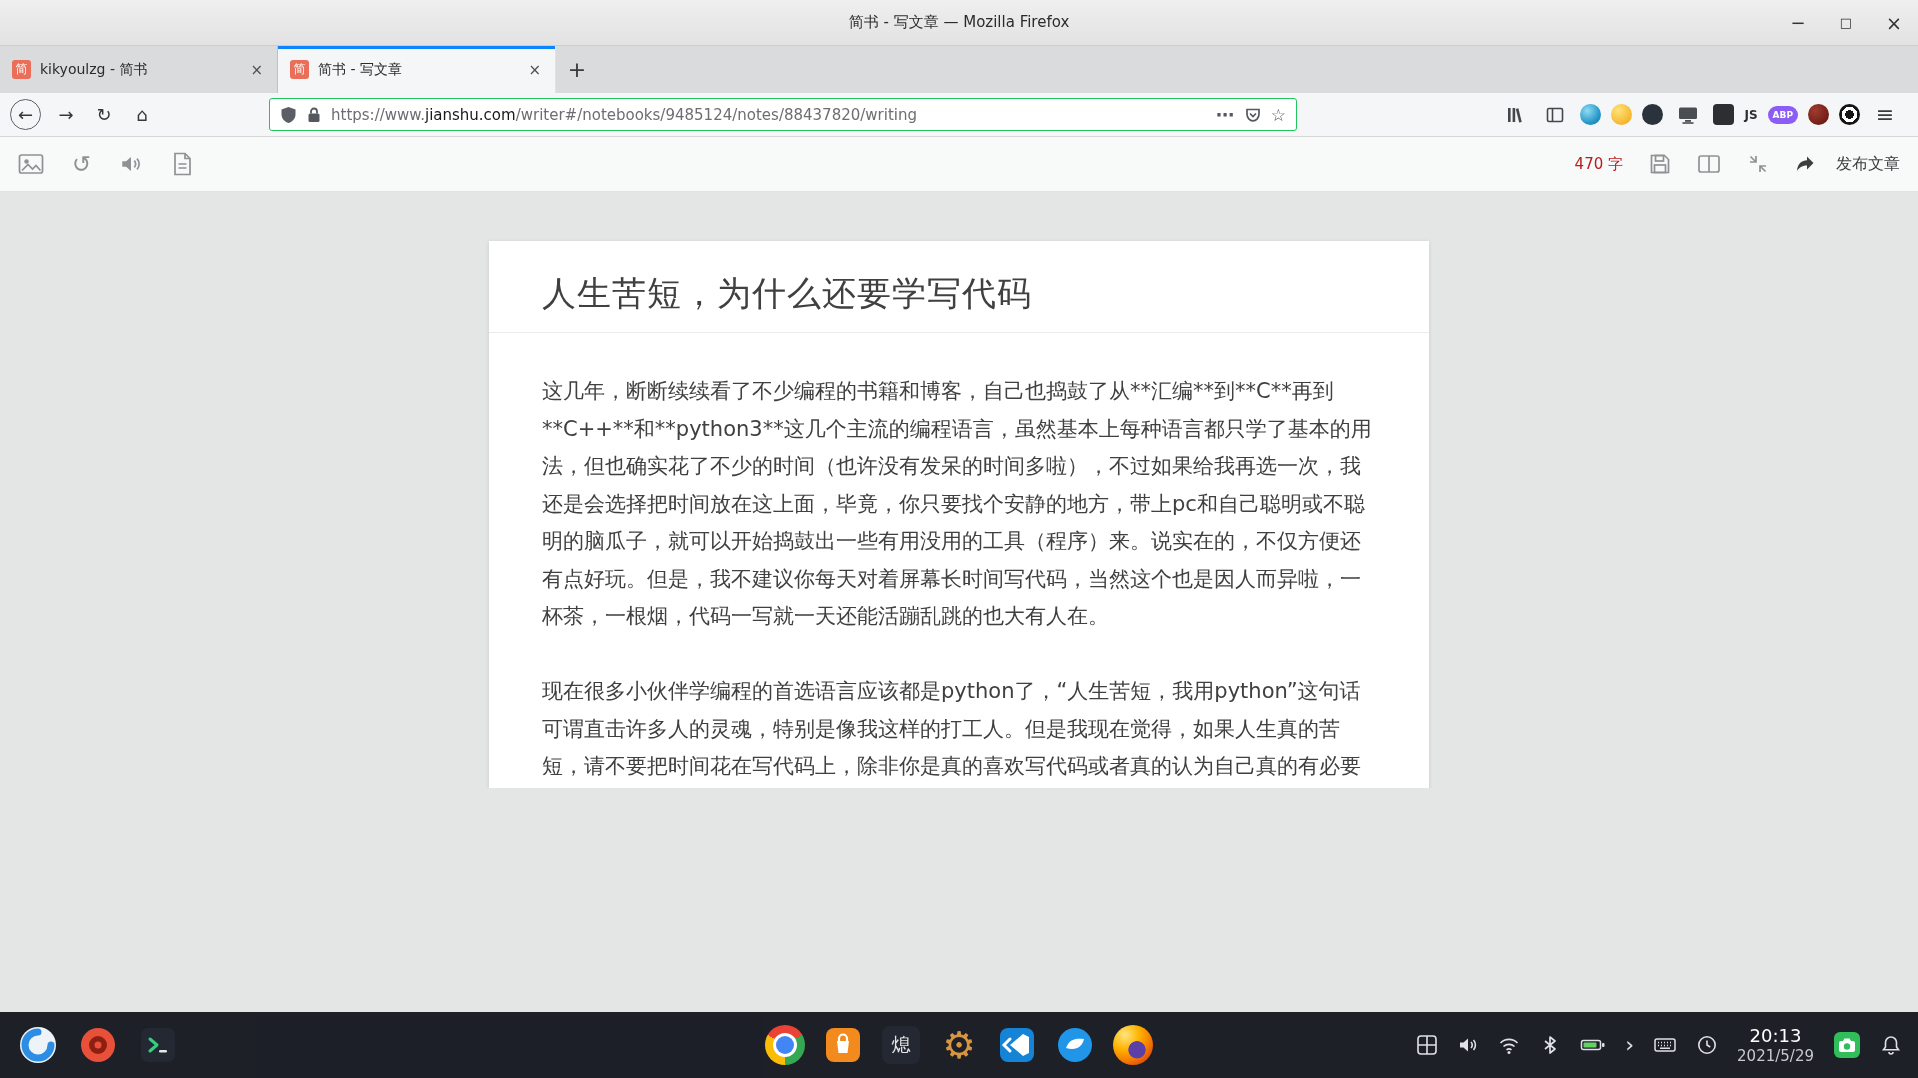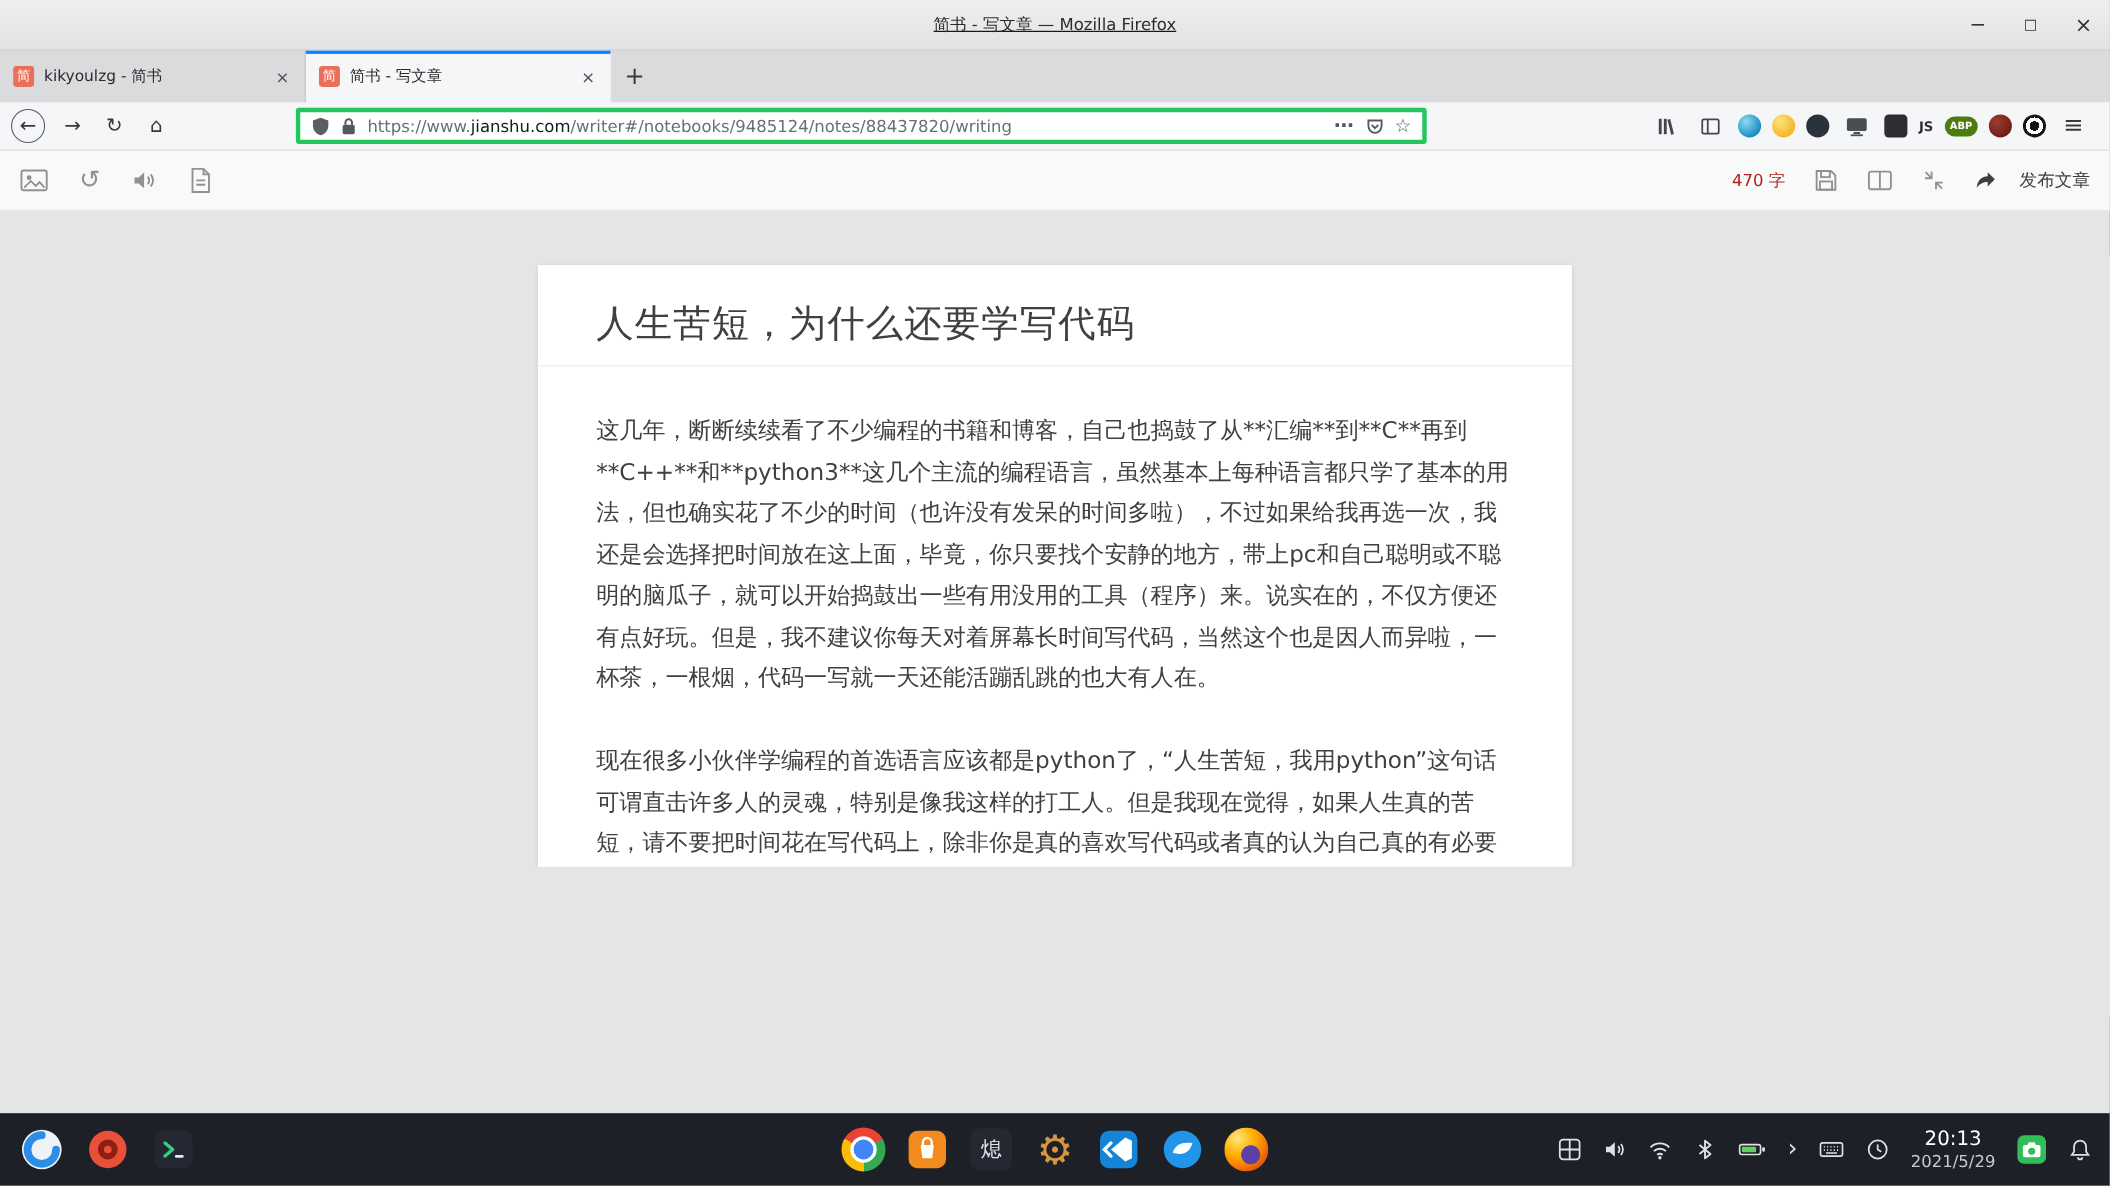--- a/index.html
+++ b/index.html
@@ -2,21 +2,21 @@
 <html><head>
 <meta charset="utf-8">
 <style>
   * { box-sizing: border-box; margin: 0; padding: 0; }
   html,body { width:1918px; height:1078px; }
   body { font-family: "DejaVu Sans", "Liberation Sans", sans-serif; background:#555; }
   .screen { width:1918px; height:1078px; position:relative; overflow:hidden; background:#e4e5e5; }
 
   
   .titlebar { height:46px; background:linear-gradient(#efefef,#e2e2e2); border-bottom:1px solid #cdcdcd;
-              display:flex; align-items:center; justify-content:center; position:relative;text-decoration:underline; }
+              display:flex; align-items:center; justify-content:center; position:relative; }
   .window-title { font-size:15px; color:#2b2b2b; }
   .win-controls { position:absolute; right:0; top:0; height:100%; display:flex; }
   .win-btn { width:48px; height:100%; display:flex; align-items:center; justify-content:center; color:#333; }
   .win-btn.min { font-size:18px; }
   .win-btn.max { font-size:13px; }
   .win-btn.close { font-size:19px; }
 
   
   .tabbar { height:47px; background:#dadbdd; display:flex; align-items:stretch; }
   .tab { width:278px; display:flex; align-items:center; gap:9px; padding:0 12px; font-size:14px; color:#2b2b2e;
@@ -29,39 +29,39 @@
   .tab-close { color:#515155; font-size:15px; padding:0 2px; }
   .newtab-btn { width:42px; display:flex; align-items:center; justify-content:center; font-size:22px; color:#3a3a3d; }
 
   
   .navbar { height:44px; background:#f5f6f7; border-bottom:1px solid #d6d6d7; display:flex; align-items:center;
             padding:0 10px; }
   .nav-btn { width:34px; height:34px; display:flex; align-items:center; justify-content:center; font-size:18px;
              color:#37373a; border-radius:3px; margin-right:4px; }
   .nav-btn.circled { width:31px; height:31px; border:1.6px solid #5d6066; border-radius:50%; margin-right:8px; }
   .nav-spacer { width:106px; }
-  .urlbar { width:1028px; height:33px; background:#ffffff; border:4px solid #22c55e; border-radius:3px;
+  .urlbar { width:1028px; height:33px; background:#ffffff; border:1px solid #22c55e; border-radius:3px;
             display:flex; align-items:center; padding:0 10px; gap:9px; }
   .url-text { flex:1; font-size:15px; white-space:nowrap; overflow:hidden; }
   .url-dim { color:#6d6d72; }
   .url-domain { color:#19191b; }
   .page-action { color:#55585e; display:flex; align-items:center; font-size:16px; }
   .page-action.more { font-size:18px; font-weight:bold; letter-spacing:1px; }
   .page-action.star { font-size:17px; }
   .toolbar-spacer { flex:1; }
   .nav-right { display:flex; align-items:center; gap:10px; padding-right:8px; }
   .tb-icon { width:30px; height:30px; display:flex; align-items:center; justify-content:center; color:#3f3f42; }
   .menu-btn { font-size:22px; color:#3a3a3d; }
   .ext { width:21px; height:21px; border-radius:50%; flex:none; }
   .ext-globe  { background: radial-gradient(circle at 35% 32%, #8fdcf2, #2a99c9 60%, #0c6f9e); }
   .ext-emoji  { background: radial-gradient(circle at 35% 30%, #ffe27a, #f4b428 75%); }
   .ext-darkcircle { background:#2a323b; }
   .ext-square { width:21px; height:21px; border-radius:4px; background:#2c2e32; flex:none; }
   .ext-js { font-size:12px; font-weight:bold; color:#2e2e32; }
-  .ext-abp { background:#4d7c0f; border-radius:10px; color:#fff; font-size:9px; font-weight:bold;
+  .ext-abp { background:#8b5cf6; border-radius:10px; color:#fff; font-size:9px; font-weight:bold;
              height:18px; padding:0 5px; display:flex; align-items:center; }
   .ext-maroon { background: radial-gradient(circle at 35% 32%, #a03c30, #6e1c14 75%); }
   .ext-ring { background: radial-gradient(circle, #151515 0 29%, #ffffff 29% 52%, #151515 52% 100%); }
 
   
   .editor-toolbar { height:55px; background:#f8f9f9; border-bottom:1px solid #e3e3e3; display:flex;
                     align-items:center; padding:0 18px; }
   .et-left { display:flex; align-items:center; gap:28px; }
   .et-icon { color:#8f9194; display:flex; align-items:center; justify-content:center; }
   .et-glyph { font-size:23px; color:#8f9194; }

